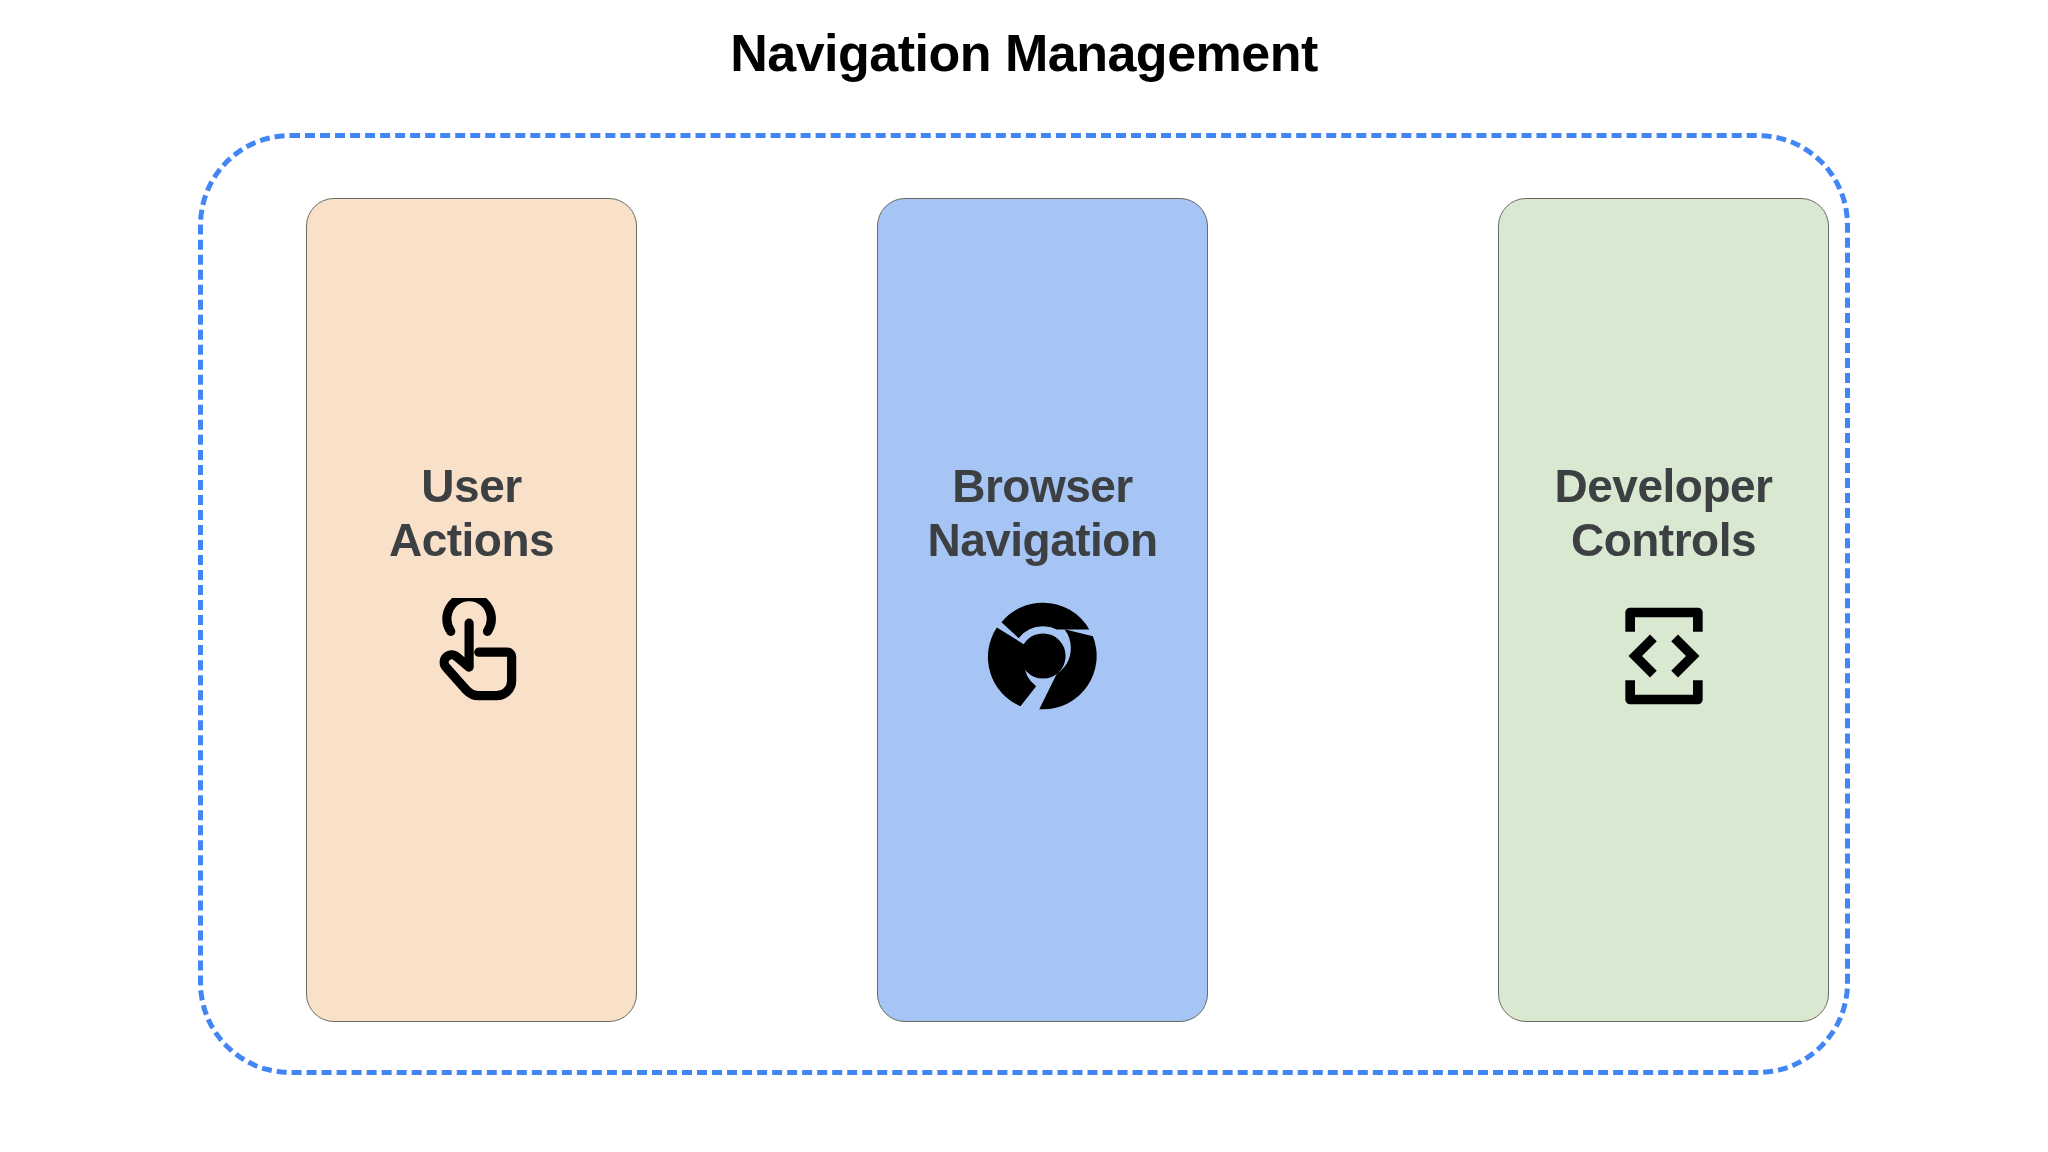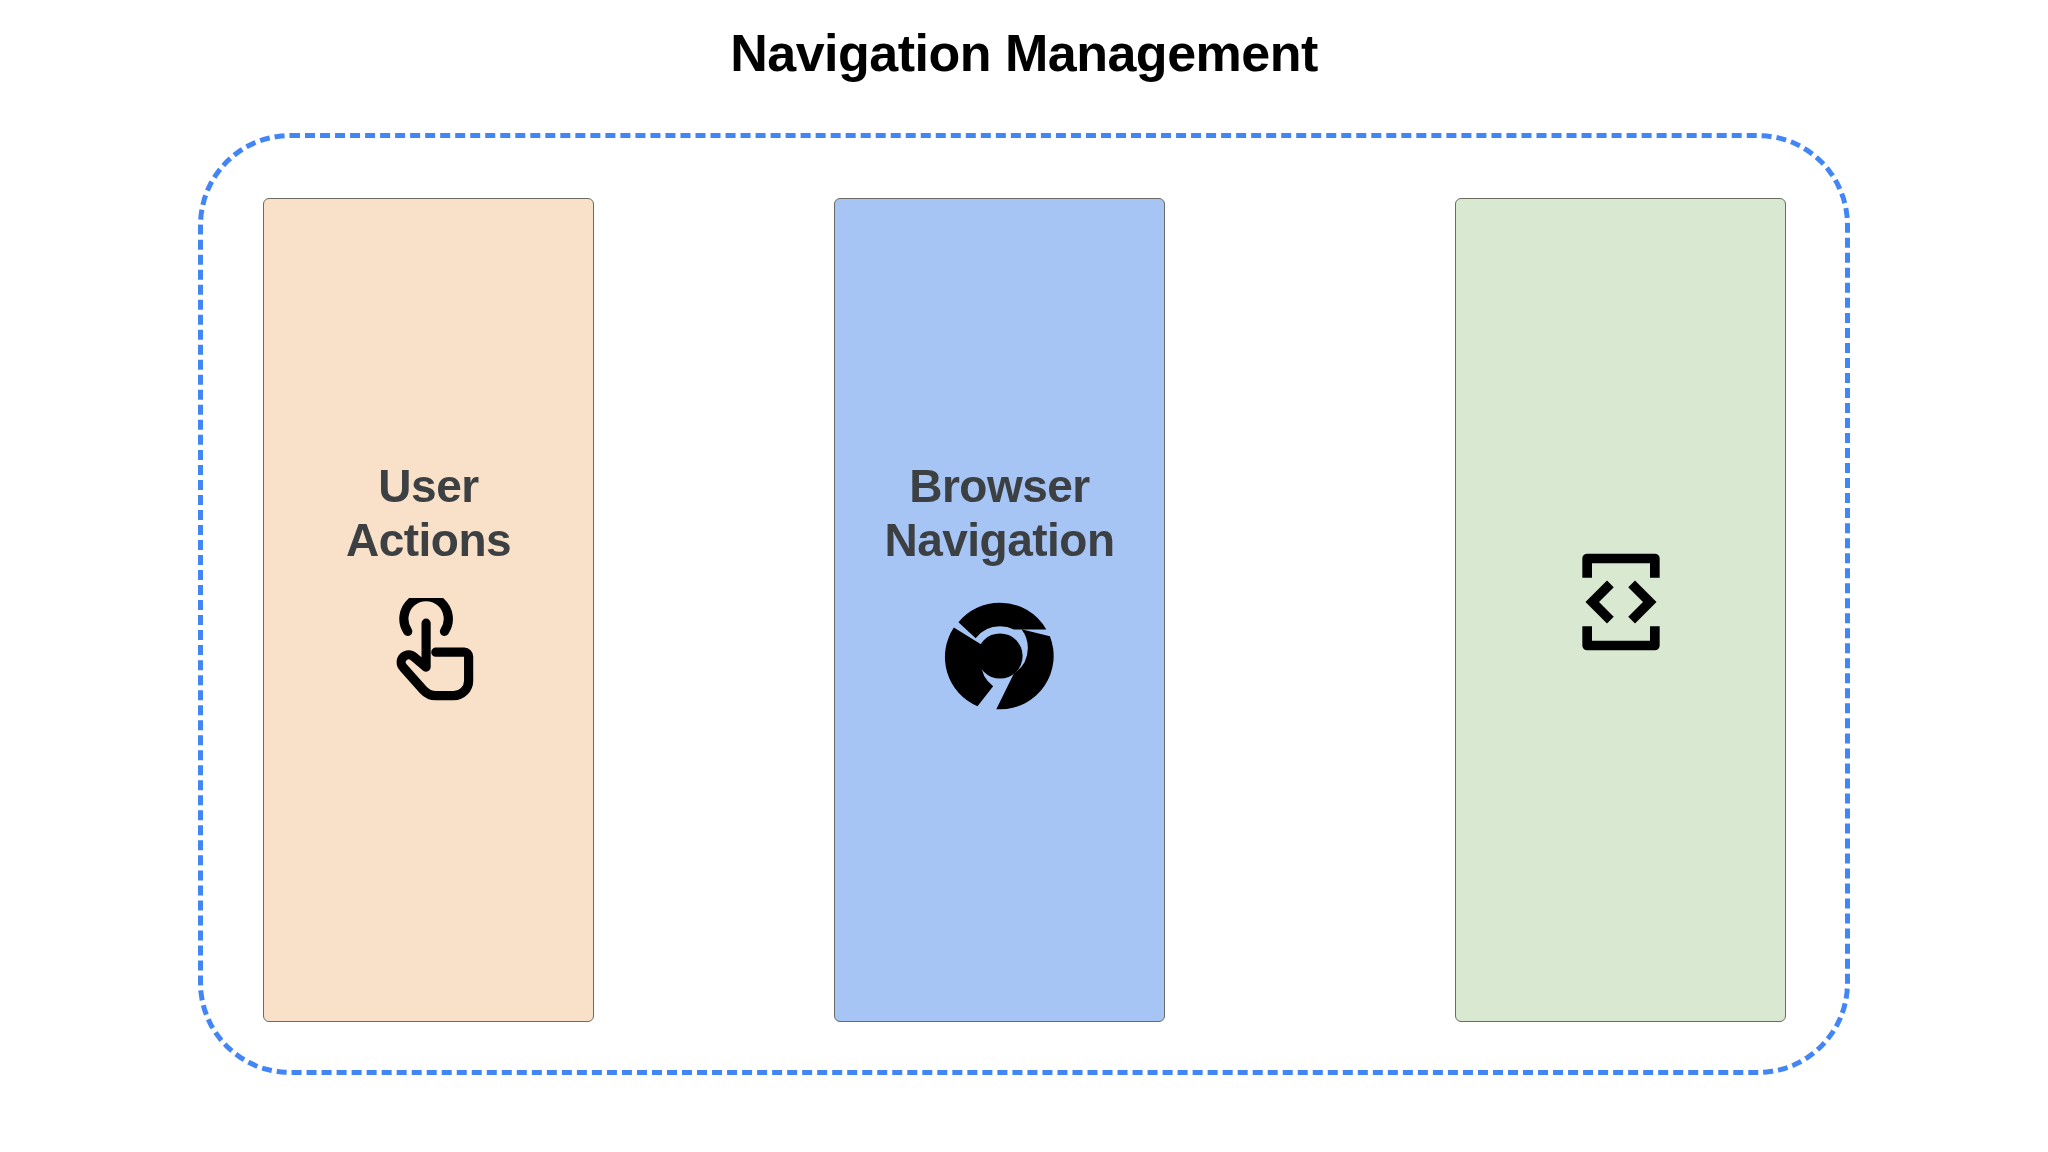--- a/index.html
+++ b/index.html
@@ -60,25 +60,26 @@
     height: 824px;
   }
 
   .card {
     position: absolute;
     top: 0;
     width: 331px;
     height: 824px;
     box-sizing: border-box;
     border: 1.5px solid #6b6b63;
-    border-radius: 6px;
+    border-radius: 28px;
     display: flex;
     flex-direction: column;
     align-items: center;
     justify-content: center;
+    margin-left: 43px;
   }
 
   .card-1 { left: 0px; }
   .card-2 { left: 571px; }
   .card-3 { left: 1192px; }
 
   .card-inner {
     display: flex;
     flex-direction: column;
     align-items: center;
@@ -169,20 +170,22 @@
 
               <circle cx="50" cy="50" r="19.5"></circle>
             </g>
           </svg>
         </div>
       </div>
     </div>
 
     <div class="card card-3" id="card-2" style="background-color: rgb(217, 232, 209); border-color: rgb(107, 107, 99);">
       <div class="card-inner">
+        <div class="card-label" style="color: rgb(60, 64, 67);">Developer
+Controls</div>
         <div class="card-icon">
 
           <svg viewBox="0 0 24 24">
             <g fill="#000000">
 
               <path d="M5 2h14a1 1 0 0 1 1 1v4h-2V4H6v3H4V3a1 1 0 0 1 1-1z"></path>
 
               <path d="M4 17h2v3h12v-3h2v4a1 1 0 0 1-1 1H5a1 1 0 0 1-1-1v-4z"></path>
 
               <path d="M9.1 7.55 10.5 8.95 7.45 12l3.05 3.05-1.4 1.4L4.65 12z"></path>

